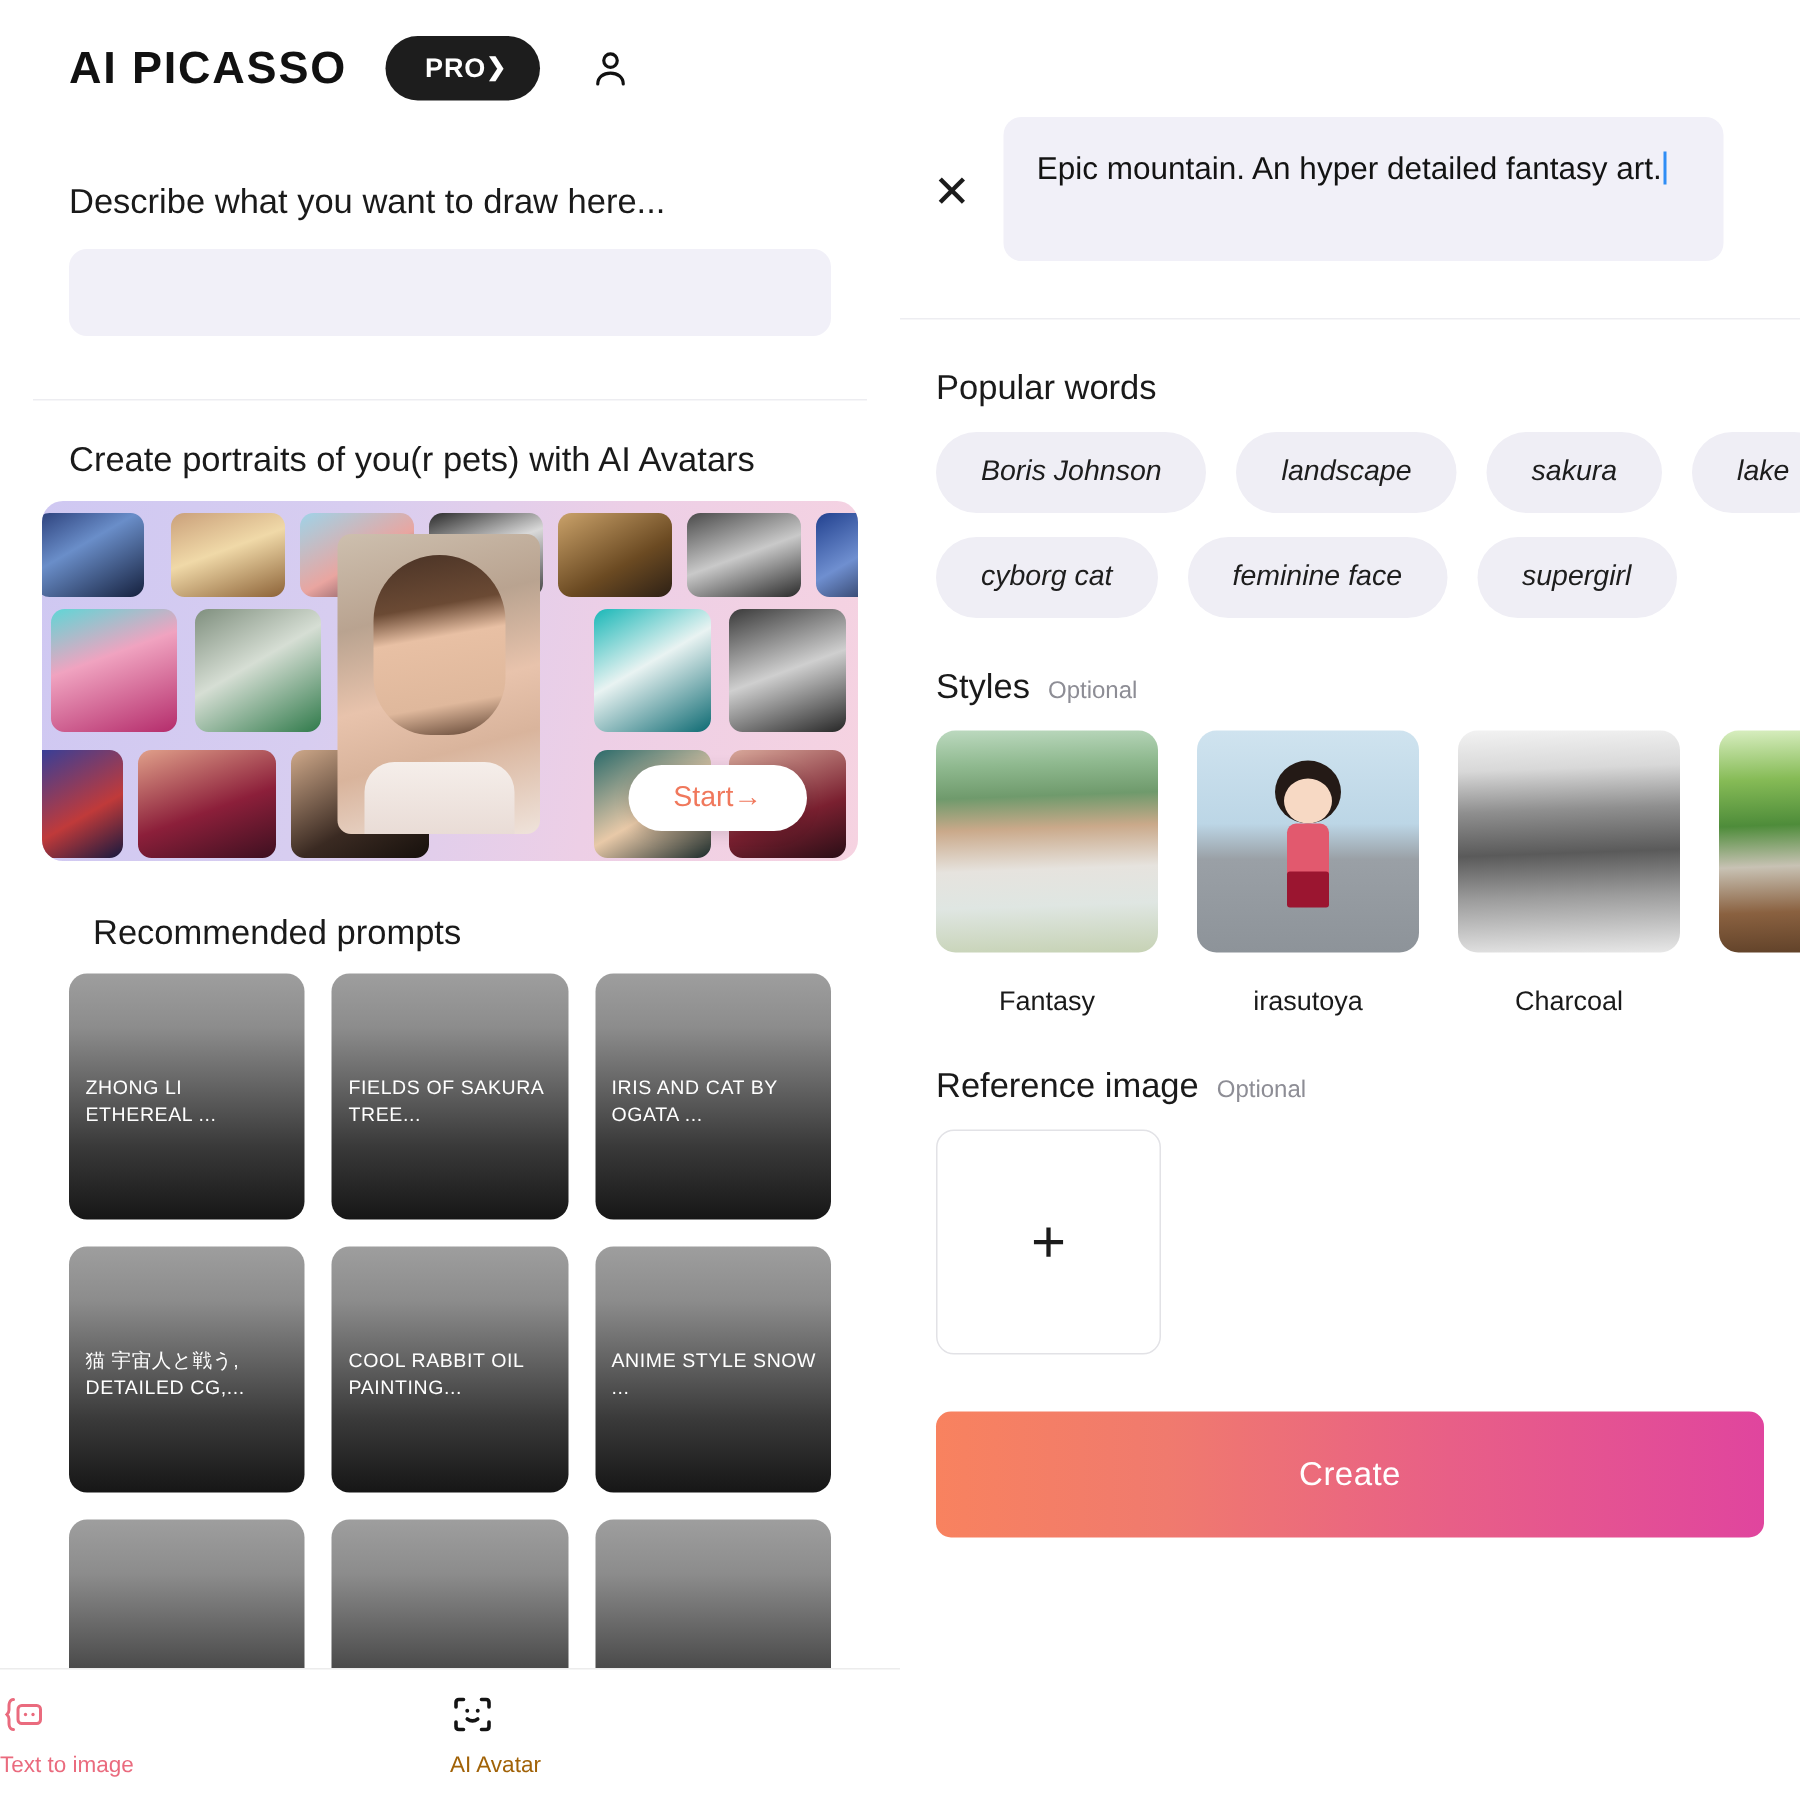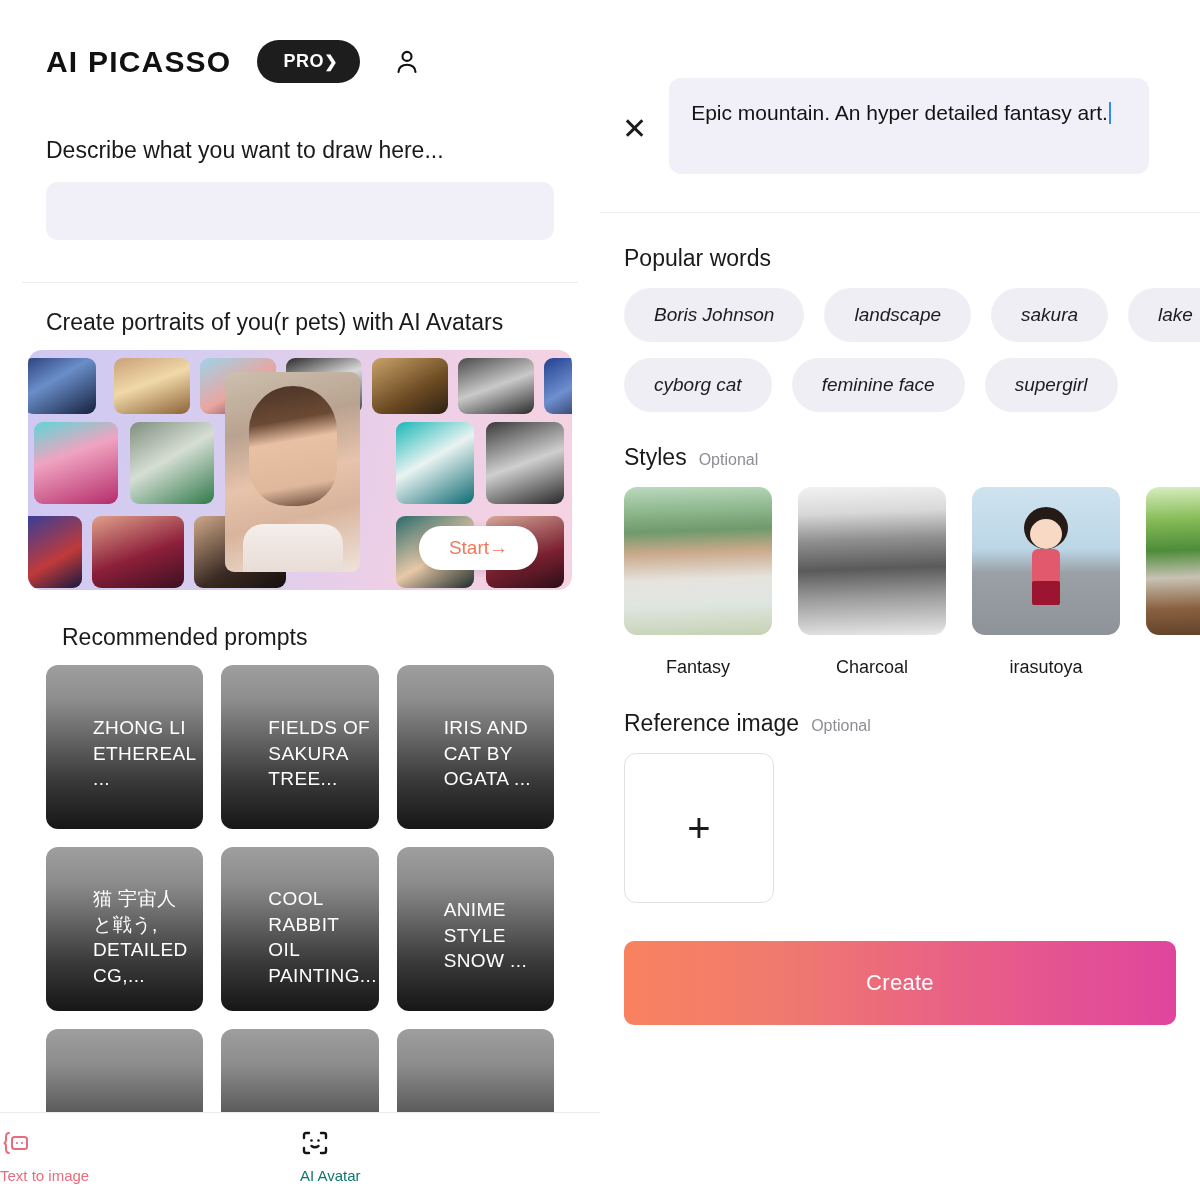--- a/index.html
+++ b/index.html
@@ -14,21 +14,21 @@
 
   
   .left-panel {
     width: 600px; height: 1200px;
     position: relative;
     background: #fff;
     overflow: hidden;
   }
   .header {
     display: flex; align-items: center;
-    padding: 40px 0 0 46px;
+    padding: 24px 0 0 46px;
     gap: 26px;
   }
   .brand {
     font-size: 30px; font-weight: 700; letter-spacing: 1.2px;
     color: #111; font-family: "Liberation Sans", sans-serif;
   }
   .pro-badge {
     display: inline-flex; align-items: center; 
     background: #1d1d1d; color: #fff;
     border-radius: 999px;
@@ -95,42 +95,41 @@
   }
   .rec-card {
     height: 164px;
     border-radius: 12px;
     background: linear-gradient(180deg,#9e9e9e 0%, #8c8c8c 22%, #3a3a3a 70%, #161616 100%);
     position: relative; cursor: pointer; overflow: hidden;
   }
   .rec-card .label {
     position: absolute; left: 11px; right: 8px; top: 50%;
     transform: translateY(-42%);
-    color: #fff; font-size: 19px; line-height: 1.35;
+    color: #fff; font-size: 13px; line-height: 1.35;
     letter-spacing: .4px;
     text-transform: uppercase;
-    margin-left: 36px;
   }
   .rec-card.jp .label { text-transform: none; }
 
   
   .bottom-nav {
     position: absolute; left: 0; bottom: 0;
     width: 600px; height: 88px;
     background: #fff;
     border-top: 1px solid #ececec;
     display: flex; align-items: center;
   }
   .nav-item {
     flex: 1; display: flex; flex-direction: column;
     gap: 6px; cursor: pointer;
   }
   .nav-label { font-size: 15px; }
   .nav-item.active .nav-label { color: #ea6b7e; }
-  .nav-item.inactive .nav-label { color: #0f766e; }
+  .nav-item.inactive .nav-label { color: #a16207; }
 
   
   .right-panel {
     width: 600px; height: 1200px;
     background: #fff; position: relative; overflow: hidden;
   }
   .prompt-row {
     display: flex; align-items: flex-start;
     padding: 78px 0 0 22px; gap: 22px;
   }
@@ -341,33 +340,33 @@
     </div>
 
     <div class="styles-row">
       <div class="style-item">
         <div class="style-thumb" style="background:linear-gradient(178deg,#bcd9bf 0%,#8fb98f 16%,#6f9a6c 30%,#caa98a 44%,#e6e3de 62%,#dfe6e2 78%,#c6d2b4 100%);">
           <div style="position:absolute;"></div>
         </div>
         <div class="style-name">Fantasy</div>
       </div>
       <div class="style-item">
-        <div class="style-thumb" style="background:linear-gradient(178deg,#f2f2f2 0%,#d8d8d8 18%,#8f8f8f 36%,#5a5a5a 55%,#9c9c9c 74%,#e8e8e8 100%);"></div>
-        <div class="style-name">Charcoal</div>
-      </div>
-      <div class="style-item">
         <div class="style-thumb" style="position:relative;background:linear-gradient(180deg,#cfe3ef 0%,#bcd6e6 42%,#9aa0a6 58%,#8d9399 100%);">
           <div style="position:absolute;left:52px;top:20px;width:44px;height:42px;border-radius:50%;background:#241a16;"></div>
           <div style="position:absolute;left:58px;top:32px;width:32px;height:30px;border-radius:50%;background:#f7d9c4;"></div>
           <div style="position:absolute;left:60px;top:62px;width:28px;height:36px;background:#e2596e;border-radius:6px 6px 2px 2px;"></div>
           <div style="position:absolute;left:60px;top:94px;width:28px;height:24px;background:#9b1530;border-radius:2px;"></div>
         </div>
         <div class="style-name">irasutoya</div>
       </div>
       <div class="style-item">
+        <div class="style-thumb" style="background:linear-gradient(178deg,#f2f2f2 0%,#d8d8d8 18%,#8f8f8f 36%,#5a5a5a 55%,#9c9c9c 74%,#e8e8e8 100%);"></div>
+        <div class="style-name">Charcoal</div>
+      </div>
+      <div class="style-item">
         <div class="style-thumb" style="background:linear-gradient(178deg,#d8eec0 0%,#86bb56 22%,#4e8c3a 42%,#c8c2b4 60%,#8a6140 80%,#5d3f27 100%);"></div>
 
       </div>
     </div>
 
     <div class="r-head">
       <span class="r-title">Reference image</span>
       <span class="r-optional">Optional</span>
     </div>
 

